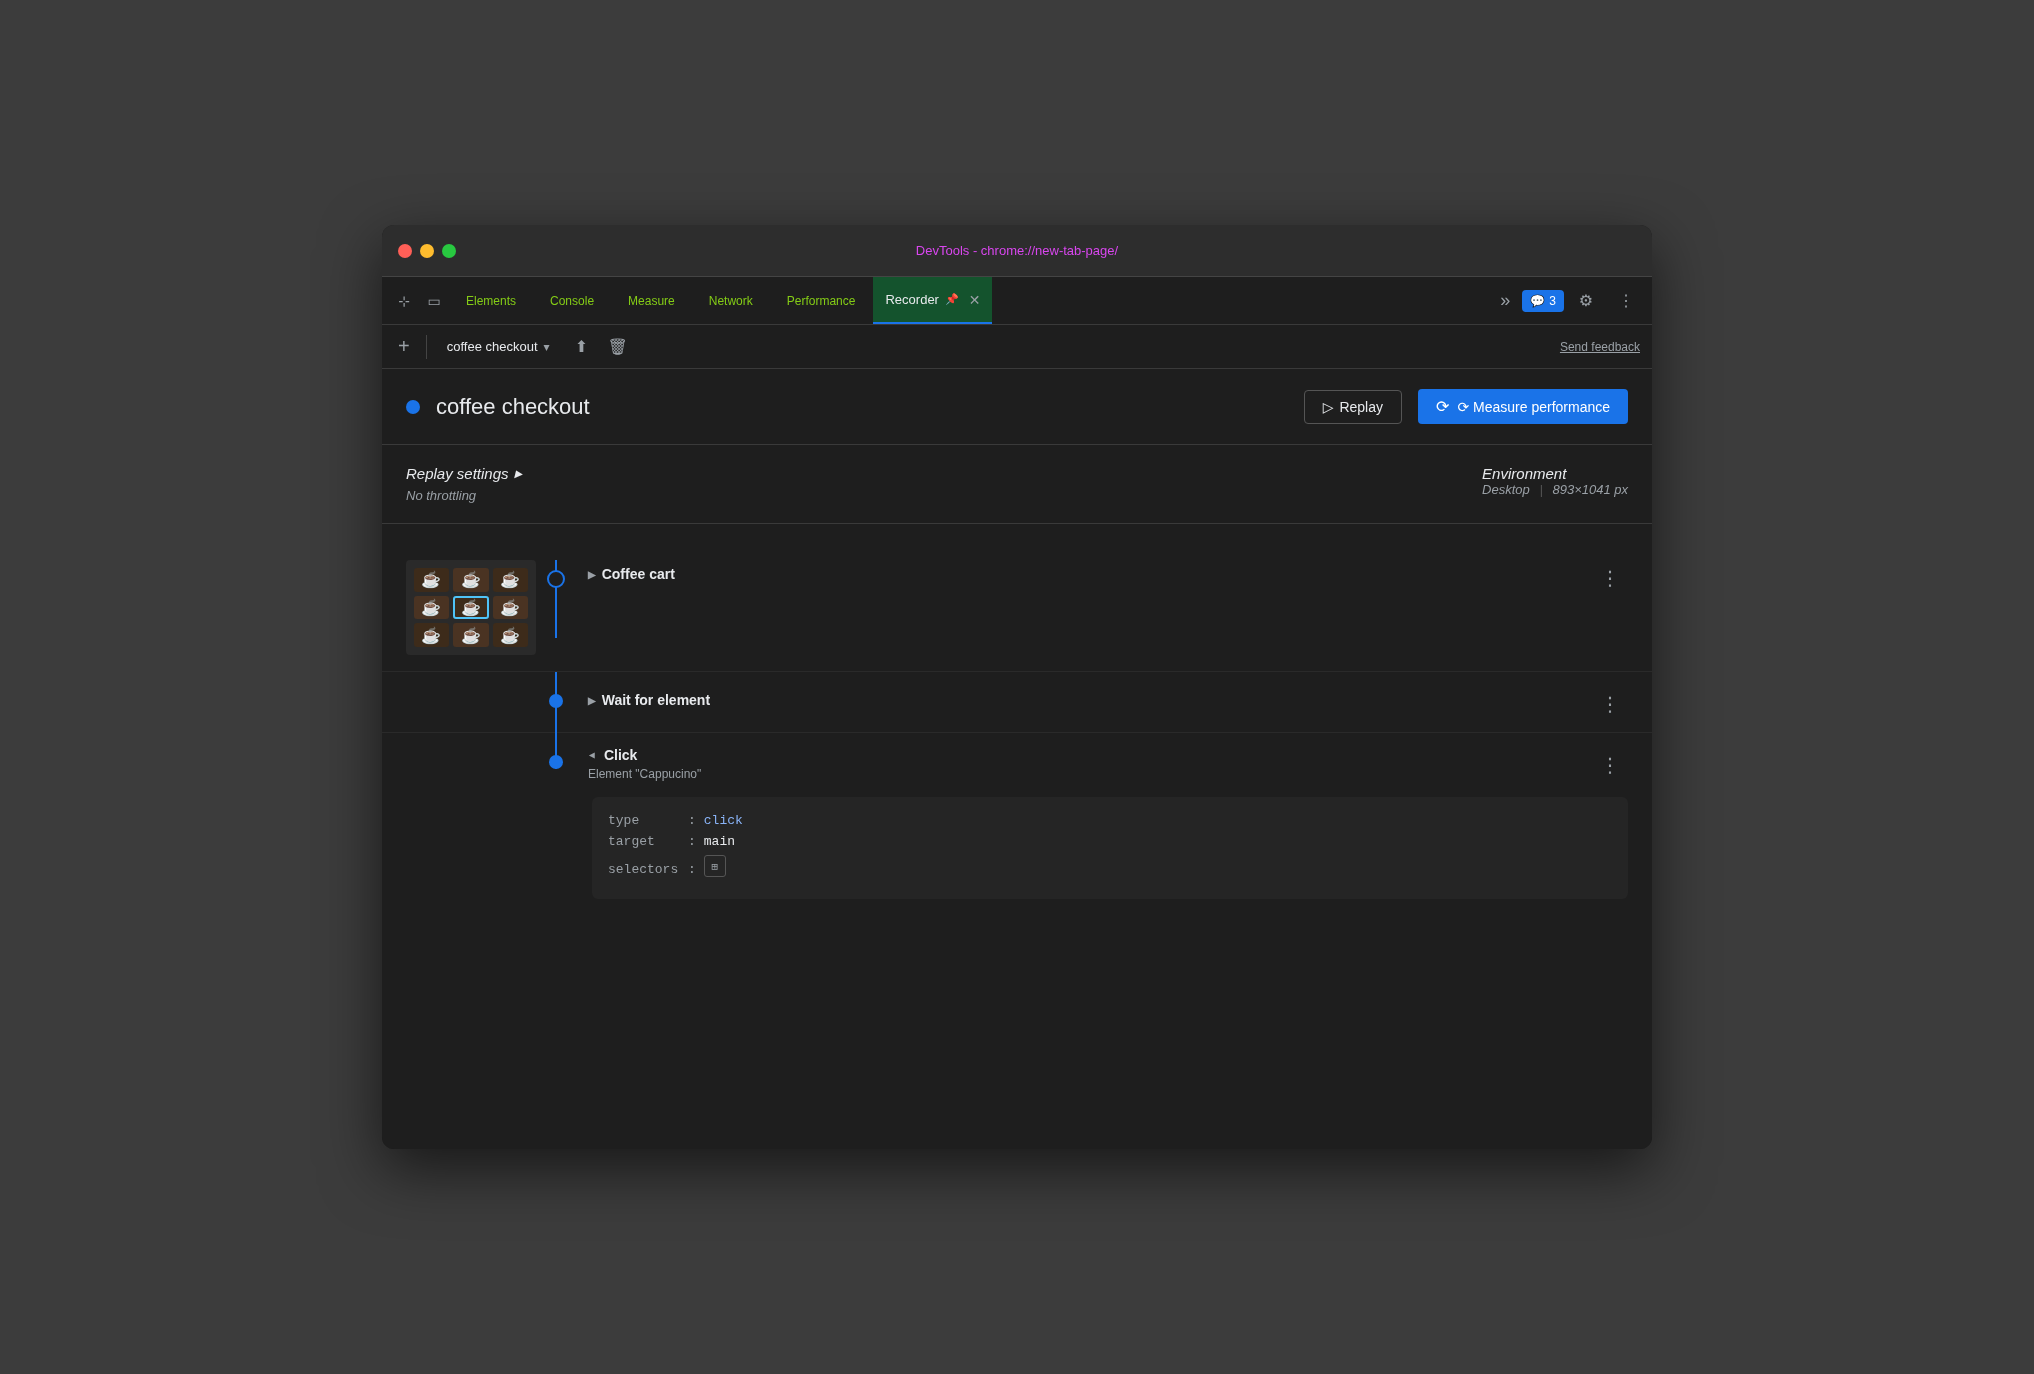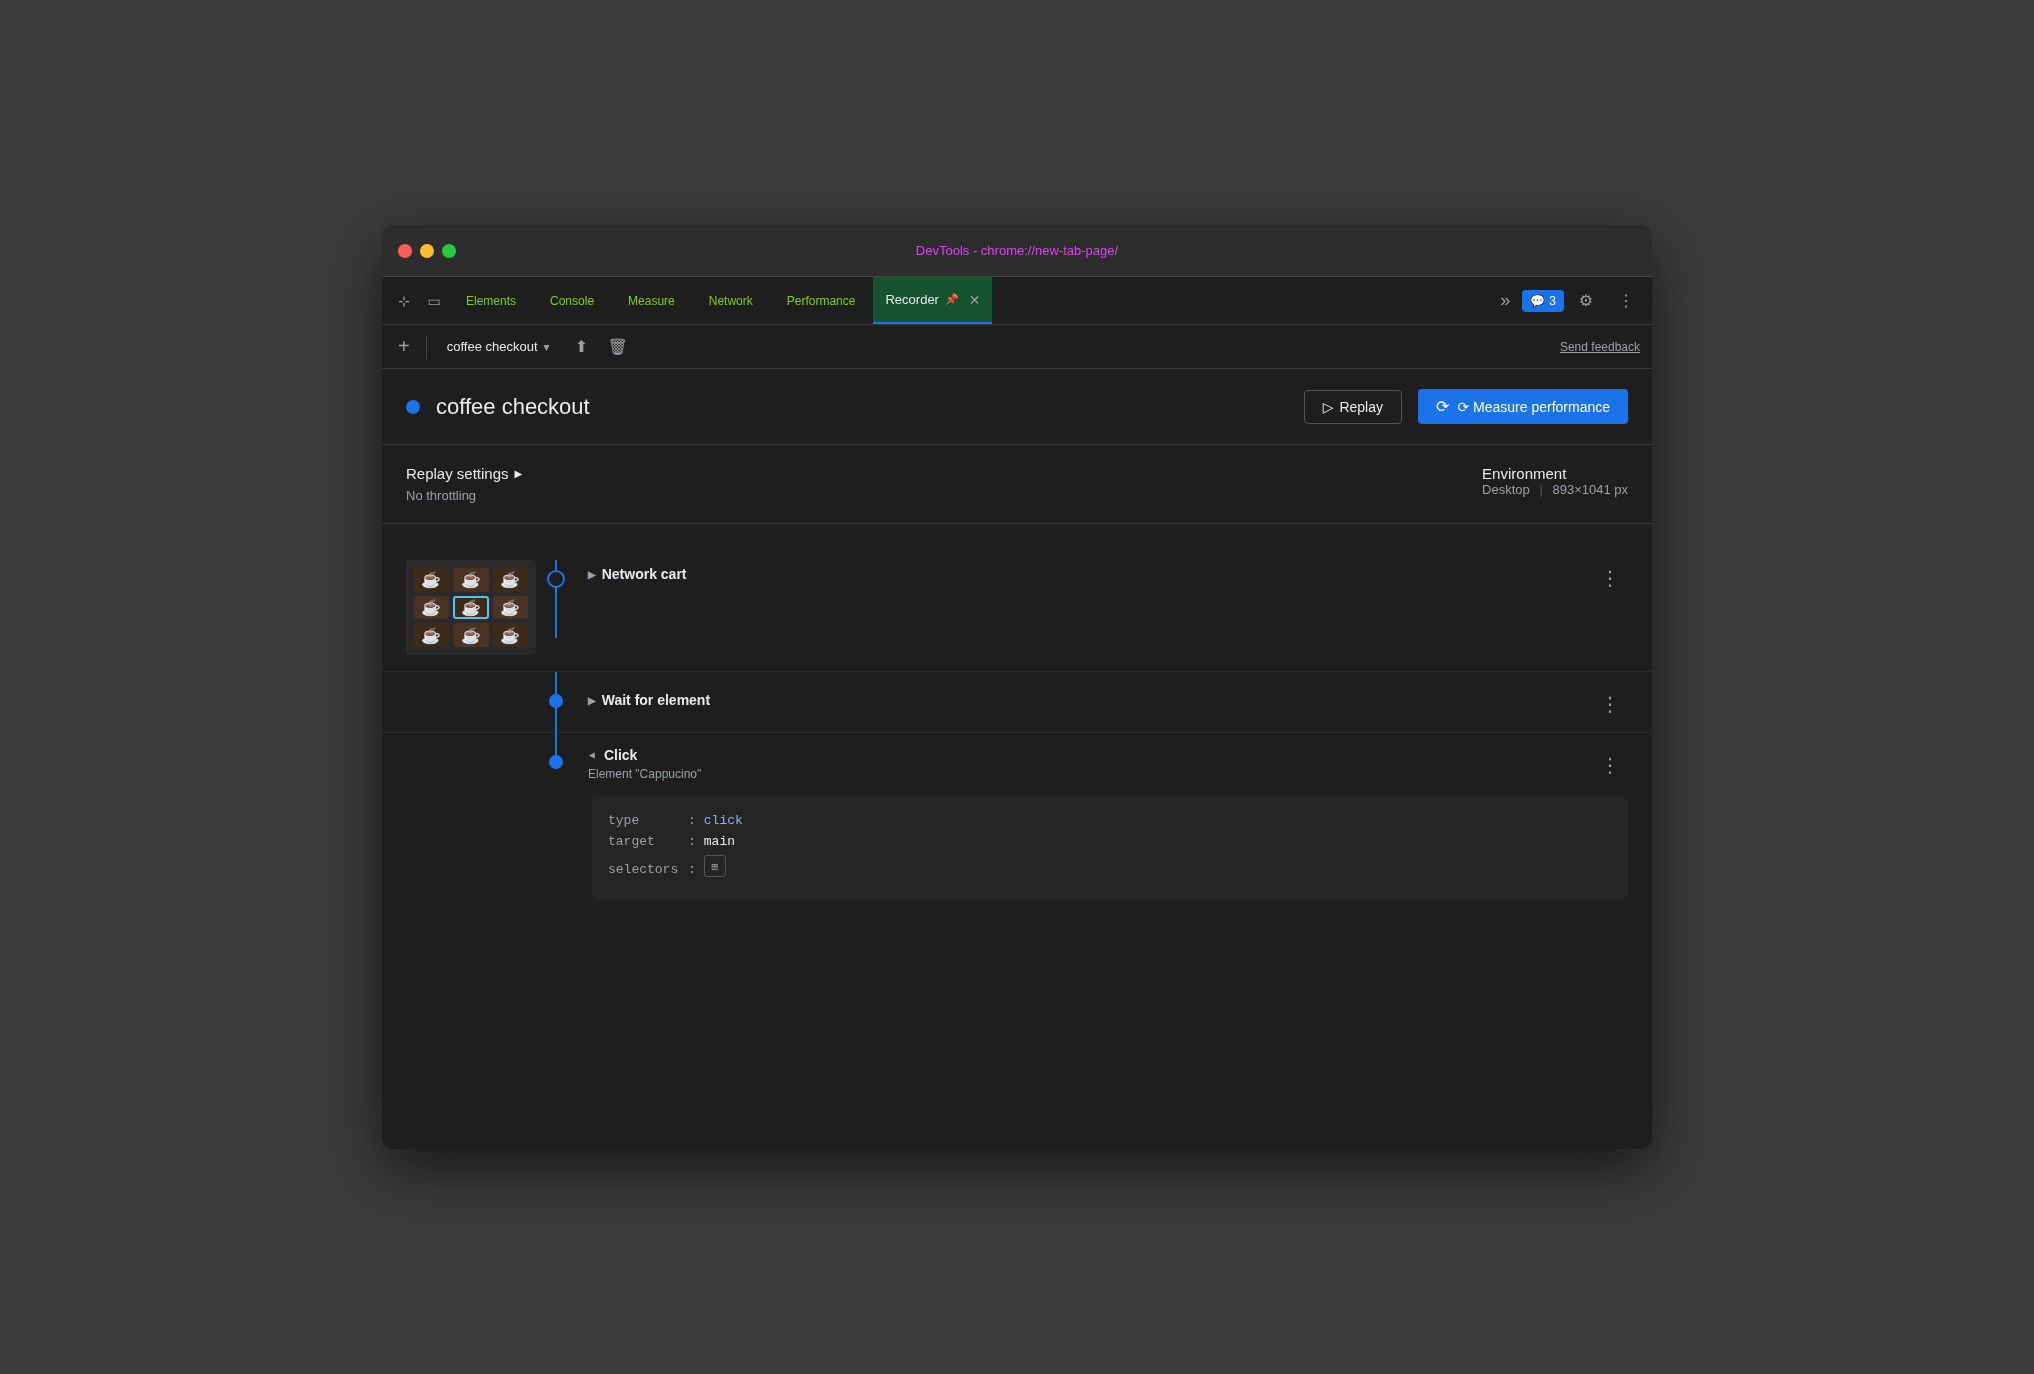--- a/index.html
+++ b/index.html
@@ -227,20 +227,21 @@
       display: flex;
       align-items: center;
       gap: 8px;
     }
     
     .settings-section {
       display: flex;
       padding: 20px 24px;
       border-bottom: 1px solid #3a3a3a;
       gap: 16px;
+      font-style: italic;
     }
     .settings-left {
       flex: 1;
     }
     .settings-right {
     }
     .settings-title {
       color: #e8eaed;
       font-size: 15px;
       font-weight: 500;
@@ -538,21 +539,21 @@
         </div>
 
         <div style="display:flex;flex-direction:column;align-items:center;width:40px;position:relative;padding-top:10px;">
           <div style="position:absolute;left:50%;top:0;bottom:-50px;width:2px;background:#1a73e8;transform:translateX(-50%);z-index:0;"></div>
           <div class="timeline-dot-outline"></div>
         </div>
 
         <div class="step-content">
           <div class="step-name">
             <span class="step-expand">▶</span>
-            <span>Network cart</span>
+            <span>Coffee cart</span>
           </div>
         </div>
         <div class="step-menu">⋮</div>
       </div>
 
       <div style="display:flex;align-items:flex-start;padding:14px 24px;border-bottom:1px solid #2a2a2a;">
         <div style="width:130px;flex-shrink:0;"></div>
 
         <div style="display:flex;flex-direction:column;align-items:center;width:40px;position:relative;padding-top:4px;">
           <div style="position:absolute;left:50%;top:-14px;bottom:-50px;width:2px;background:#1a73e8;transform:translateX(-50%);z-index:0;"></div>

